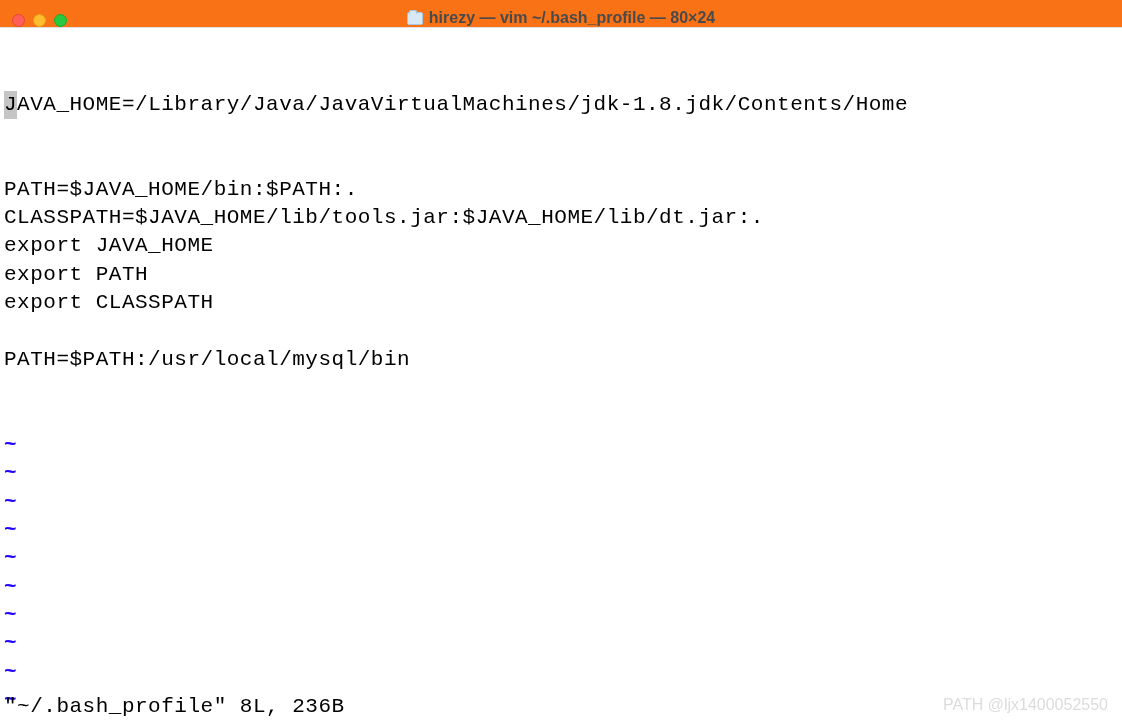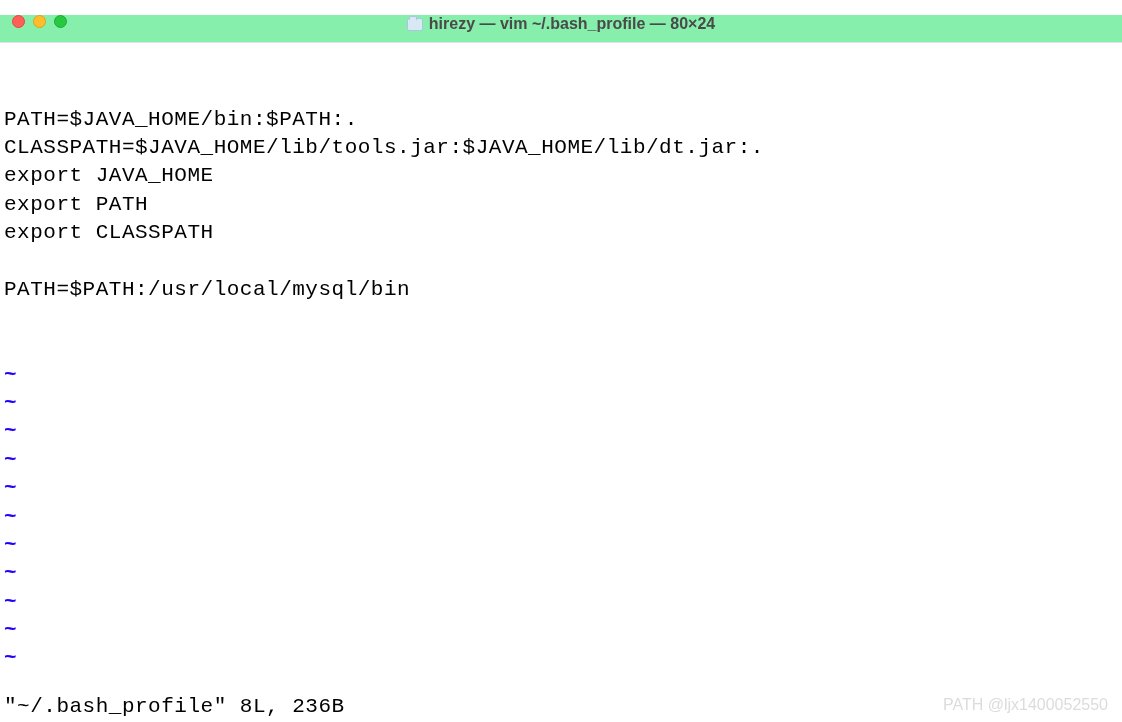--- a/index.html
+++ b/index.html
@@ -11,26 +11,25 @@
       width: 1122px;
       height: 722px;
       font-family: "SF Mono", Monaco, Menlo, Consolas, "Courier New", monospace;
       font-size: 21px;
       background: #ffffff;
       overflow: hidden;
       position: relative;
     }
     .titlebar {
       height: 28px;
-      background: #86efac;
+      background: #f97316;
       border-bottom: 1px solid #e0e0e0;
       display: flex;
-      align-items: flex-start;
+      align-items: flex-end;
       position: relative;
-      margin-top: 15px;
     }
     .traffic-lights {
       display: flex;
       gap: 8px;
       padding-left: 12px;
       align-items: center;
     }
     .traffic-light {
       width: 13px;
       height: 13px;
@@ -118,19 +117,20 @@
     <div class="traffic-light tl-min"></div>
     <div class="traffic-light tl-max"></div>
   </div>
   <div class="title-wrap">
     <span class="folder-icon"></span>
     <span>hirezy — vim ~/.bash_profile — 80×24</span>
   </div>
 </div>
 
 <div class="terminal-content">
+  <div class="content-line"><span class="cursor-block">J</span><span>AVA_HOME=/Library/Java/JavaVirtualMachines/jdk-1.8.jdk/Contents/Home</span></div>
   <div id="file-lines"><div class="content-line">PATH=$JAVA_HOME/bin:$PATH:.</div><div class="content-line">CLASSPATH=$JAVA_HOME/lib/tools.jar:$JAVA_HOME/lib/dt.jar:.</div><div class="content-line">export JAVA_HOME</div><div class="content-line">export PATH</div><div class="content-line">export CLASSPATH</div><div class="content-line"></div><div class="content-line">PATH=$PATH:/usr/local/mysql/bin</div></div>
   <div id="tilde-lines"><div class="content-line tilde">~</div><div class="content-line tilde">~</div><div class="content-line tilde">~</div><div class="content-line tilde">~</div><div class="content-line tilde">~</div><div class="content-line tilde">~</div><div class="content-line tilde">~</div><div class="content-line tilde">~</div><div class="content-line tilde">~</div><div class="content-line tilde">~</div><div class="content-line tilde">~</div></div>
 </div>
 
 <div class="status-line">"~/.bash_profile" 8L, 236B</div>
 
 <div class="watermark">PATH @ljx1400052550</div>
 
 </body></html>

